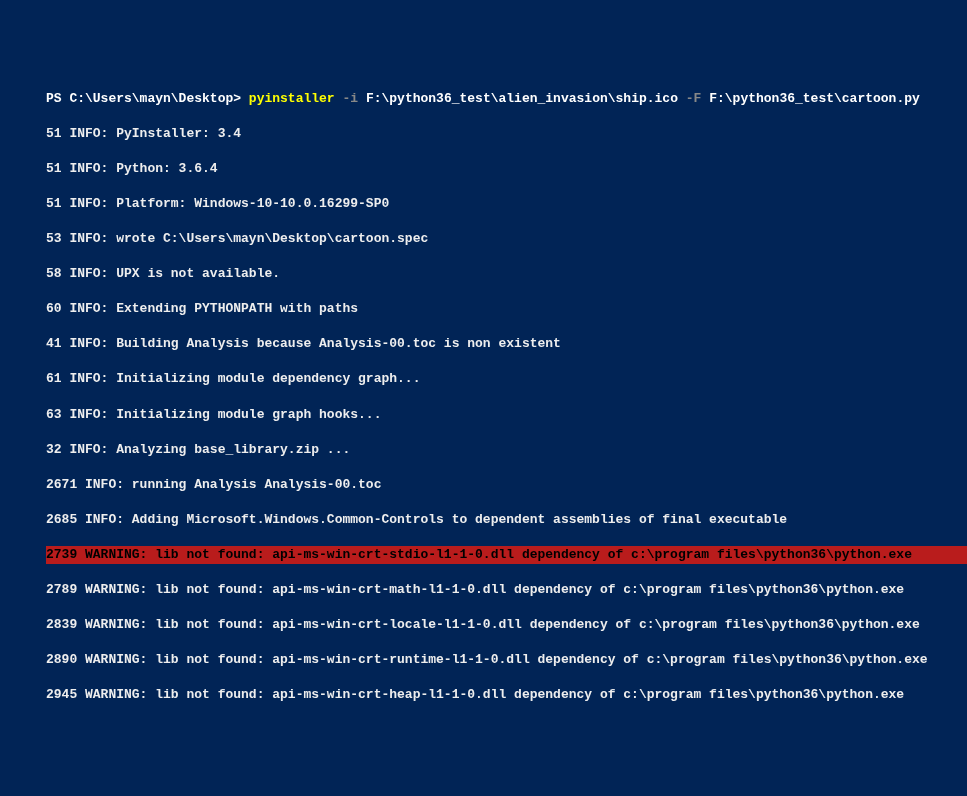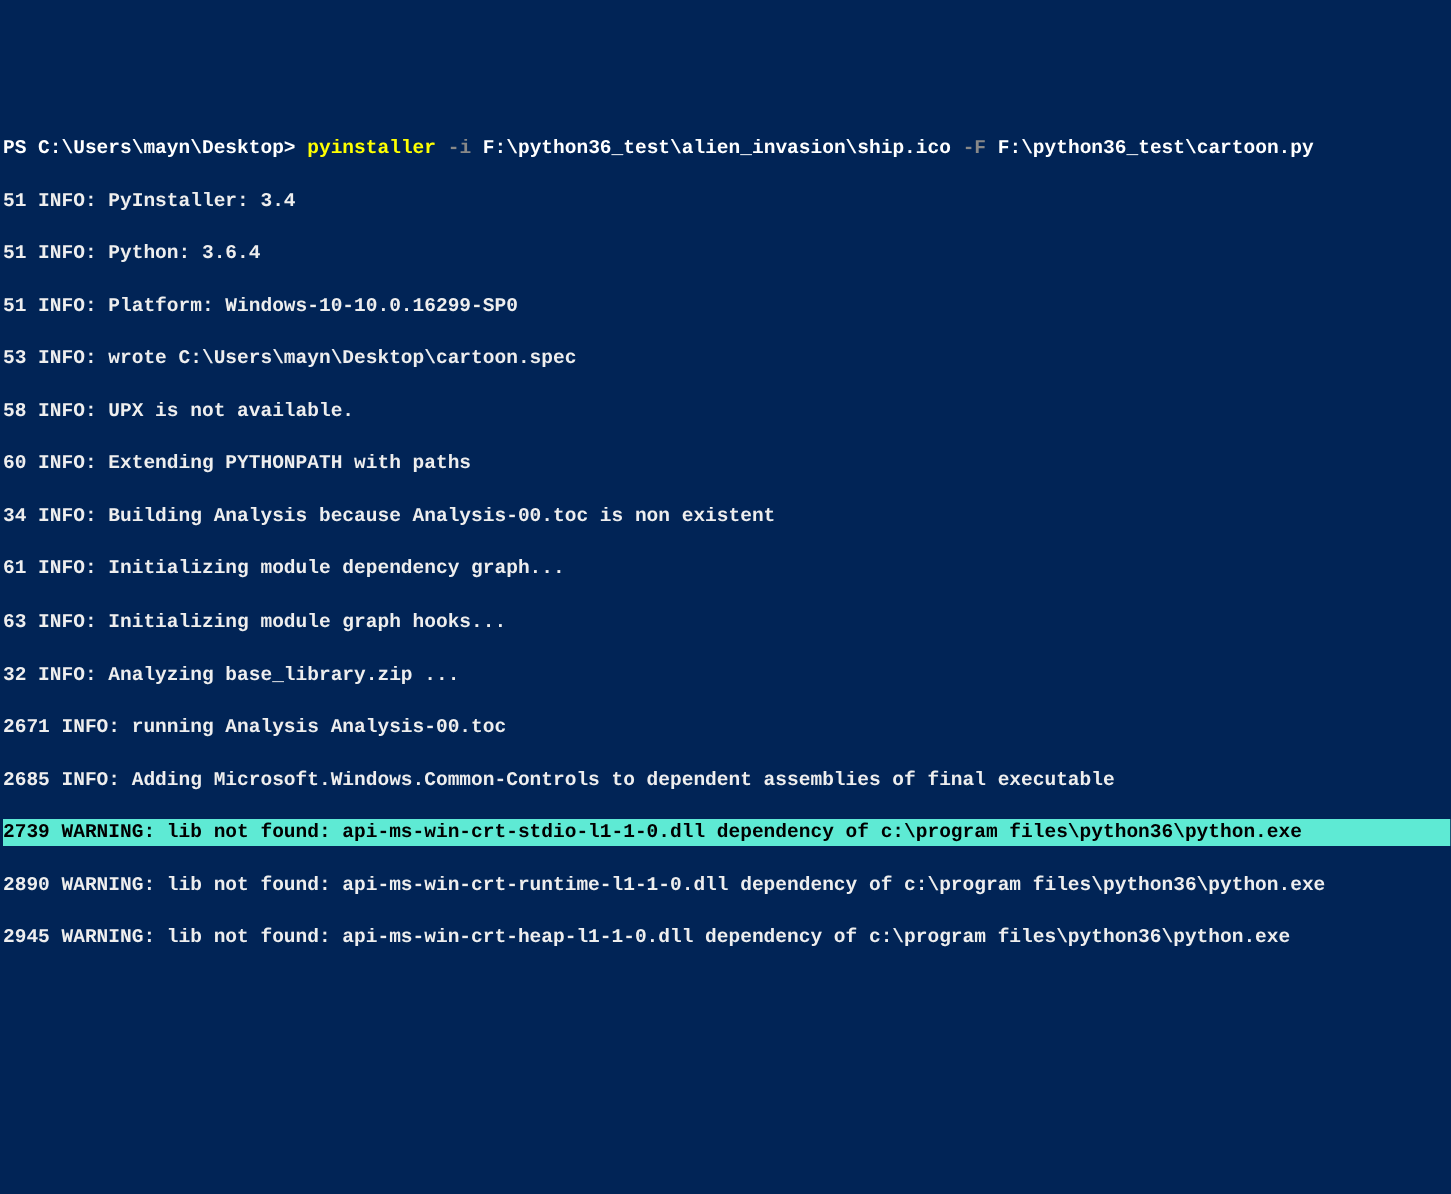--- a/index.html
+++ b/index.html
@@ -12,44 +12,46 @@
     color: #eeeeee;
     line-height: 1.35;
     width: 967px;
     height: 796px;
     overflow: hidden;
     white-space: pre;
   }
   .prompt-ps { color: #ffffff; }
   .prompt-cmd { color: #ffff00; }
   .prompt-flag { color: #888888; }
-  .line { display: block; }
-  .highlight { background: #5eead4; color: #000; }
+  .line { display: block; margin-left: 44px; }
+  .highlight { background: #b91c1c; color: #000; }
   .terminal { padding: 2px 0 0 2px; position: relative; }
 </style>
 </head>
 <body>
 
 
 
 <div class="terminal">
 <span class="line"><span class="prompt-ps">PS C:\Users\mayn\Desktop&gt; </span><span class="prompt-cmd">pyinstaller</span><span class="prompt-flag"> -i </span><span class="prompt-ps">F:\python36_test\alien_invasion\ship.ico</span><span class="prompt-flag"> -F </span><span class="prompt-ps">F:\python36_test\cartoon.py</span></span>
 <span class="line">51 INFO: PyInstaller: 3.4</span>
 <span class="line">51 INFO: Python: 3.6.4</span>
 <span class="line">51 INFO: Platform: Windows-10-10.0.16299-SP0</span>
 <span class="line">53 INFO: wrote C:\Users\mayn\Desktop\cartoon.spec</span>
 <span class="line">58 INFO: UPX is not available.</span>
 <span class="line">60 INFO: Extending PYTHONPATH with paths</span>
-<span class="line">34 INFO: Building Analysis because Analysis-00.toc is non existent</span>
+<span class="line">41 INFO: Building Analysis because Analysis-00.toc is non existent</span>
 <span class="line">61 INFO: Initializing module dependency graph...</span>
 <span class="line">63 INFO: Initializing module graph hooks...</span>
 <span class="line">32 INFO: Analyzing base_library.zip ...</span>
 <span class="line">2671 INFO: running Analysis Analysis-00.toc</span>
 <span class="line">2685 INFO: Adding Microsoft.Windows.Common-Controls to dependent assemblies of final executable</span>
 <span class="line highlight">2739 WARNING: lib not found: api-ms-win-crt-stdio-l1-1-0.dll dependency of c:\program files\python36\python.exe</span>
+<span class="line">2789 WARNING: lib not found: api-ms-win-crt-math-l1-1-0.dll dependency of c:\program files\python36\python.exe</span>
+<span class="line">2839 WARNING: lib not found: api-ms-win-crt-locale-l1-1-0.dll dependency of c:\program files\python36\python.exe</span>
 <span class="line">2890 WARNING: lib not found: api-ms-win-crt-runtime-l1-1-0.dll dependency of c:\program files\python36\python.exe</span>
 <span class="line">2945 WARNING: lib not found: api-ms-win-crt-heap-l1-1-0.dll dependency of c:\program files\python36\python.exe</span>
 
 
 
 
 
 
 
 

